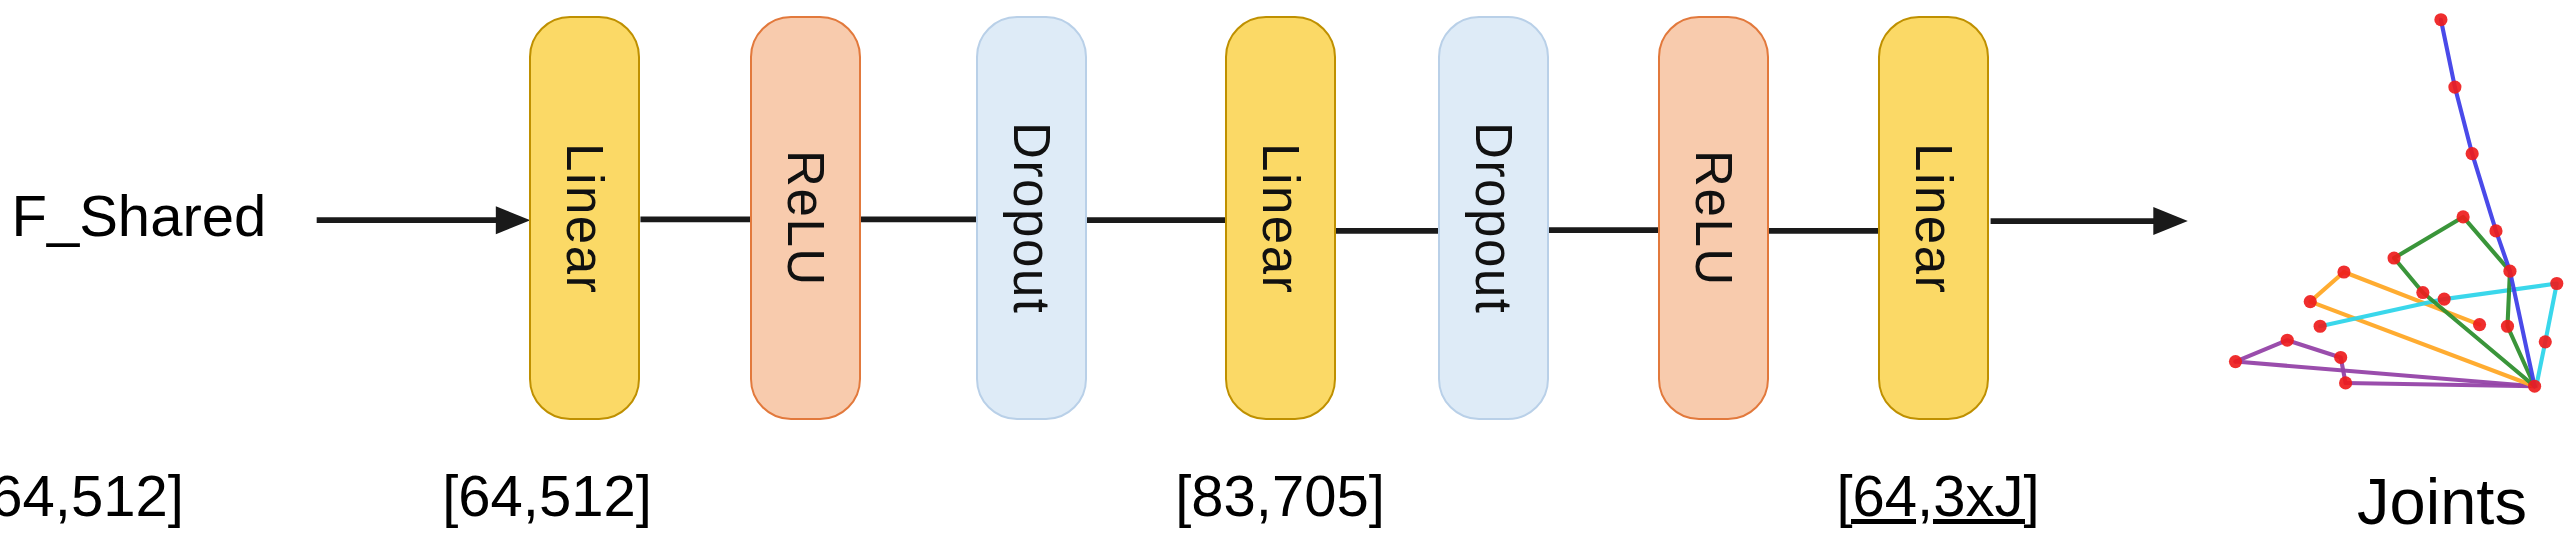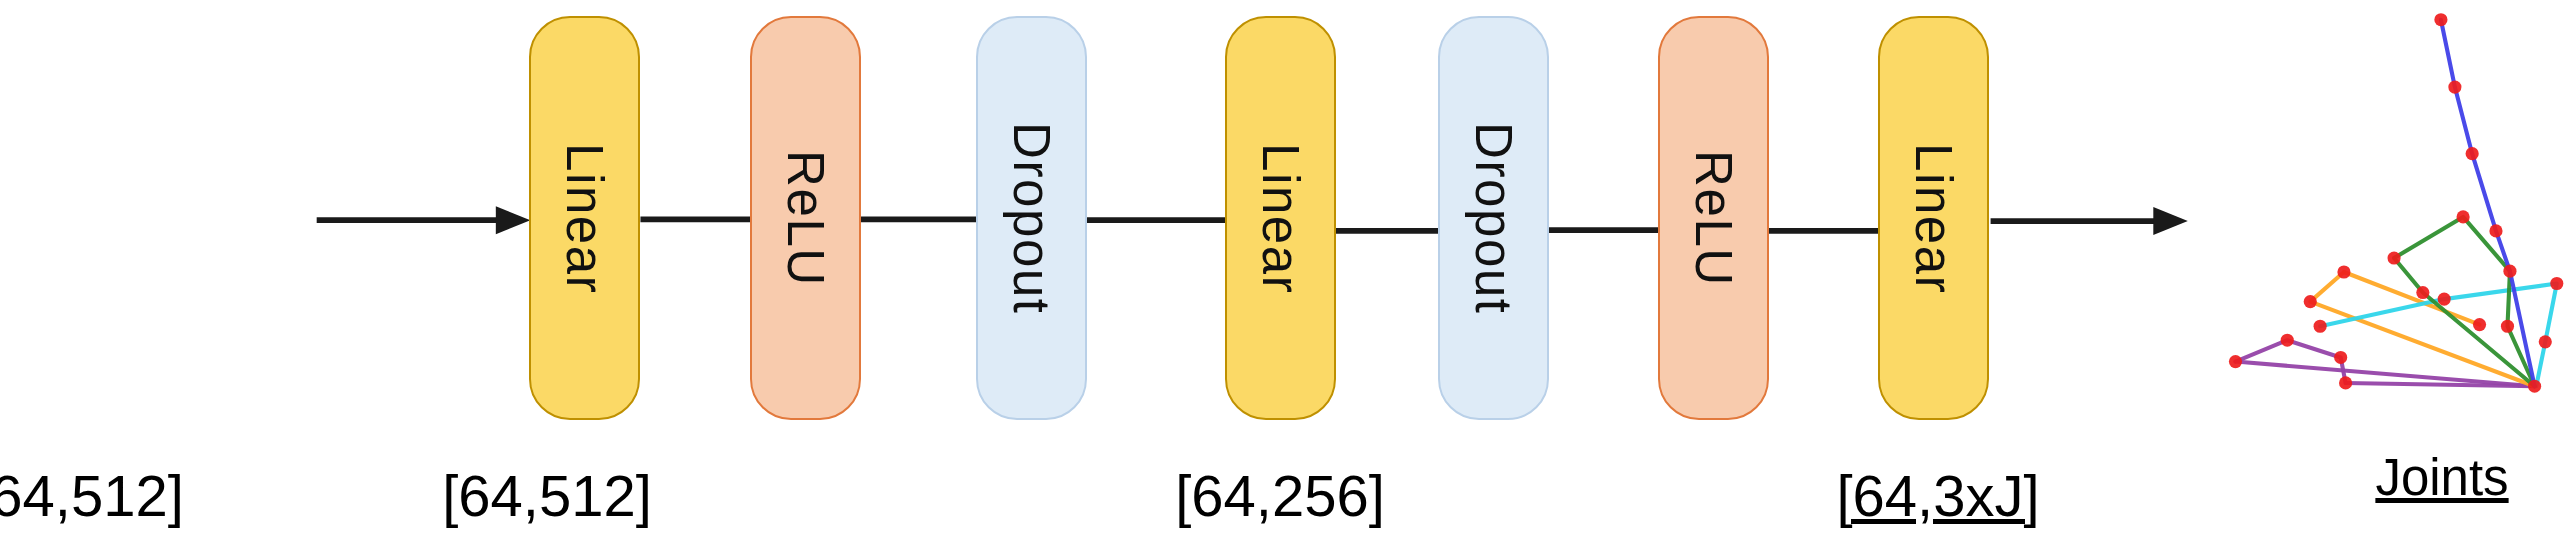--- a/index.html
+++ b/index.html
@@ -23,21 +23,21 @@
   .block .vlabel{
     writing-mode:vertical-rl;
     text-orientation:mixed;
     font-size:51px;
     letter-spacing:1.6px;
     color:#111111;
     white-space:nowrap;
   }
   .txt{position:absolute;color:#000;white-space:nowrap;}
   .label-fshared{left:11.5px;top:182px;font-size:58px;}
-  .label-joints{left:2442px;top:448px;font-size:51px;transform:translateX(-50%);text-decoration:underline;}
+  .label-joints{left:2442px;top:464px;font-size:65px;transform:translateX(-50%);}
   .dim-label{top:462px;font-size:58px;transform:translateX(-50%);}
 </style>
 </head>
 <body>
 
 <div id="canvas">
   <svg id="net-svg" viewBox="0 0 3134 662" xmlns="http://www.w3.org/2000/svg">
       <g>
         <line x1="385" y1="268" x2="609" y2="268" stroke="#1a1a1a" stroke-width="7"></line>
         <polygon points="645,268 603,251 603,285" fill="#1a1a1a"></polygon>
@@ -103,20 +103,21 @@
           <circle cx="3051" cy="397" r="8" fill="#ee1c1c" opacity="0.92"></circle>
           <circle cx="2970" cy="24" r="8" fill="#ee1c1c" opacity="0.92"></circle>
           <circle cx="2987" cy="106" r="8" fill="#ee1c1c" opacity="0.92"></circle>
           <circle cx="3008" cy="187" r="8" fill="#ee1c1c" opacity="0.92"></circle>
           <circle cx="3037" cy="281" r="8" fill="#ee1c1c" opacity="0.92"></circle>
           <circle cx="3054" cy="330" r="8" fill="#ee1c1c" opacity="0.92"></circle>
         </g>
       </g>
     </svg>
 
+  <div class="txt label-fshared">F_Shared</div>
 
   <div id="blocks">
       <div class="block" style="left: 529px; background: rgb(251, 217, 102); border-color: rgb(191, 144, 0);">
         <span class="vlabel">Linear</span>
       </div>
       <div class="block" style="left: 750px; background: rgb(248, 203, 173); border-color: rgb(226, 121, 60);">
         <span class="vlabel">ReLU</span>
       </div>
       <div class="block" style="left: 976px; background: rgb(222, 235, 247); border-color: rgb(185, 208, 232);">
         <span class="vlabel">Dropout</span>
@@ -130,19 +131,19 @@
       <div class="block" style="left: 1658px; background: rgb(248, 203, 173); border-color: rgb(226, 121, 60);">
         <span class="vlabel">ReLU</span>
       </div>
       <div class="block" style="left: 1878px; background: rgb(251, 217, 102); border-color: rgb(191, 144, 0);">
         <span class="vlabel">Linear</span>
       </div>
     </div>
   <div id="dims">
       <div class="txt dim-label" style="left: 79px;">[64,512]</div>
       <div class="txt dim-label" style="left: 547px;">[64,512]</div>
-      <div class="txt dim-label" style="left: 1280px;">[64,256]</div>
+      <div class="txt dim-label" style="left: 1280px;">[83,705]</div>
       <div class="txt dim-label" style="left: 1938px; text-decoration: underline;">[64,3xJ]</div>
     </div>
 
   <div class="txt label-joints">Joints</div>
 </div>
 
 
 </body></html>

